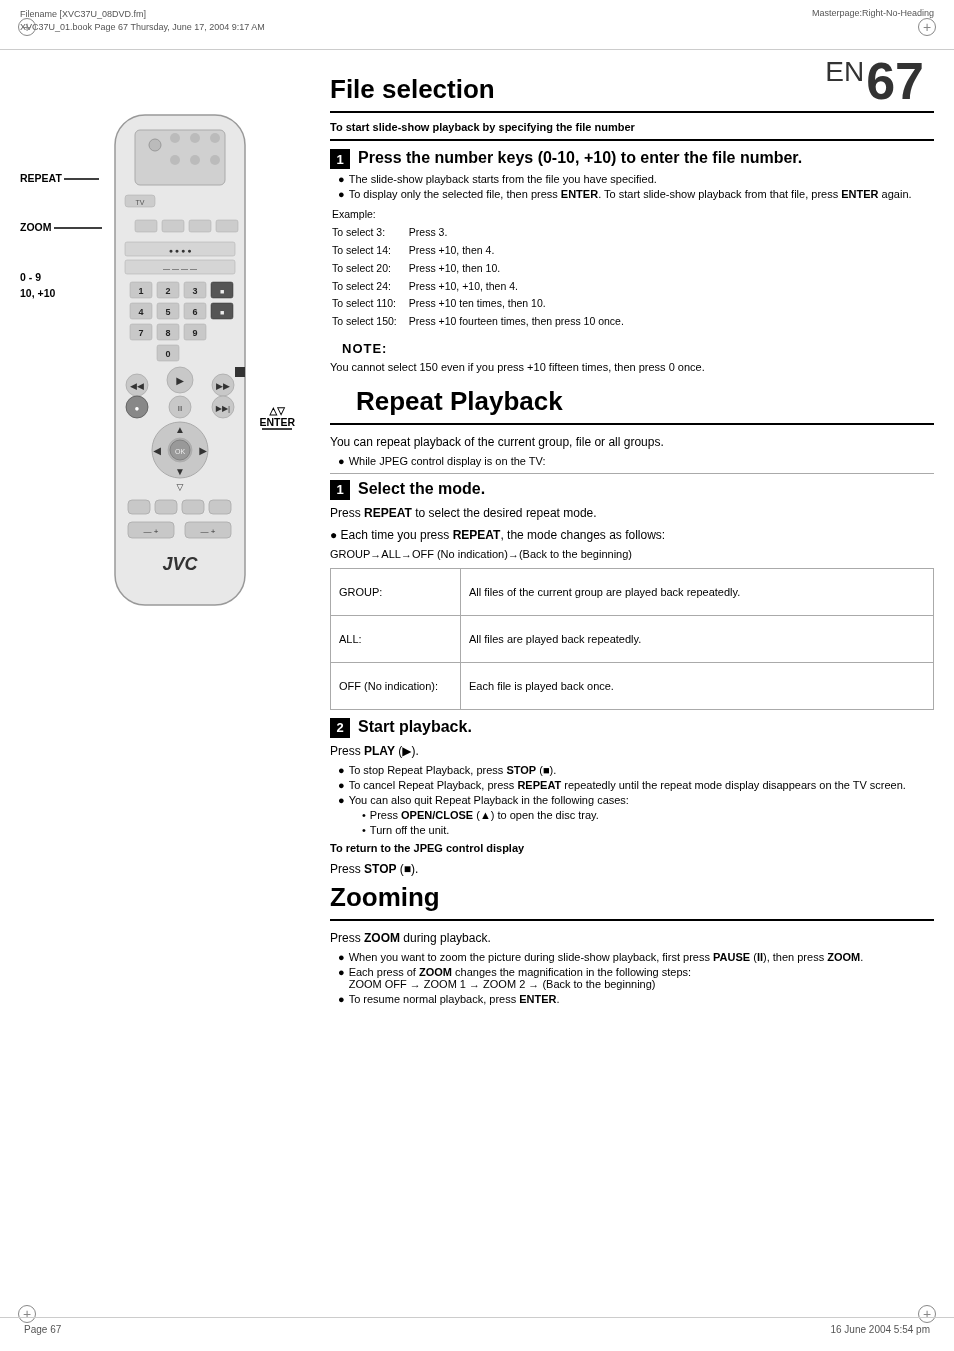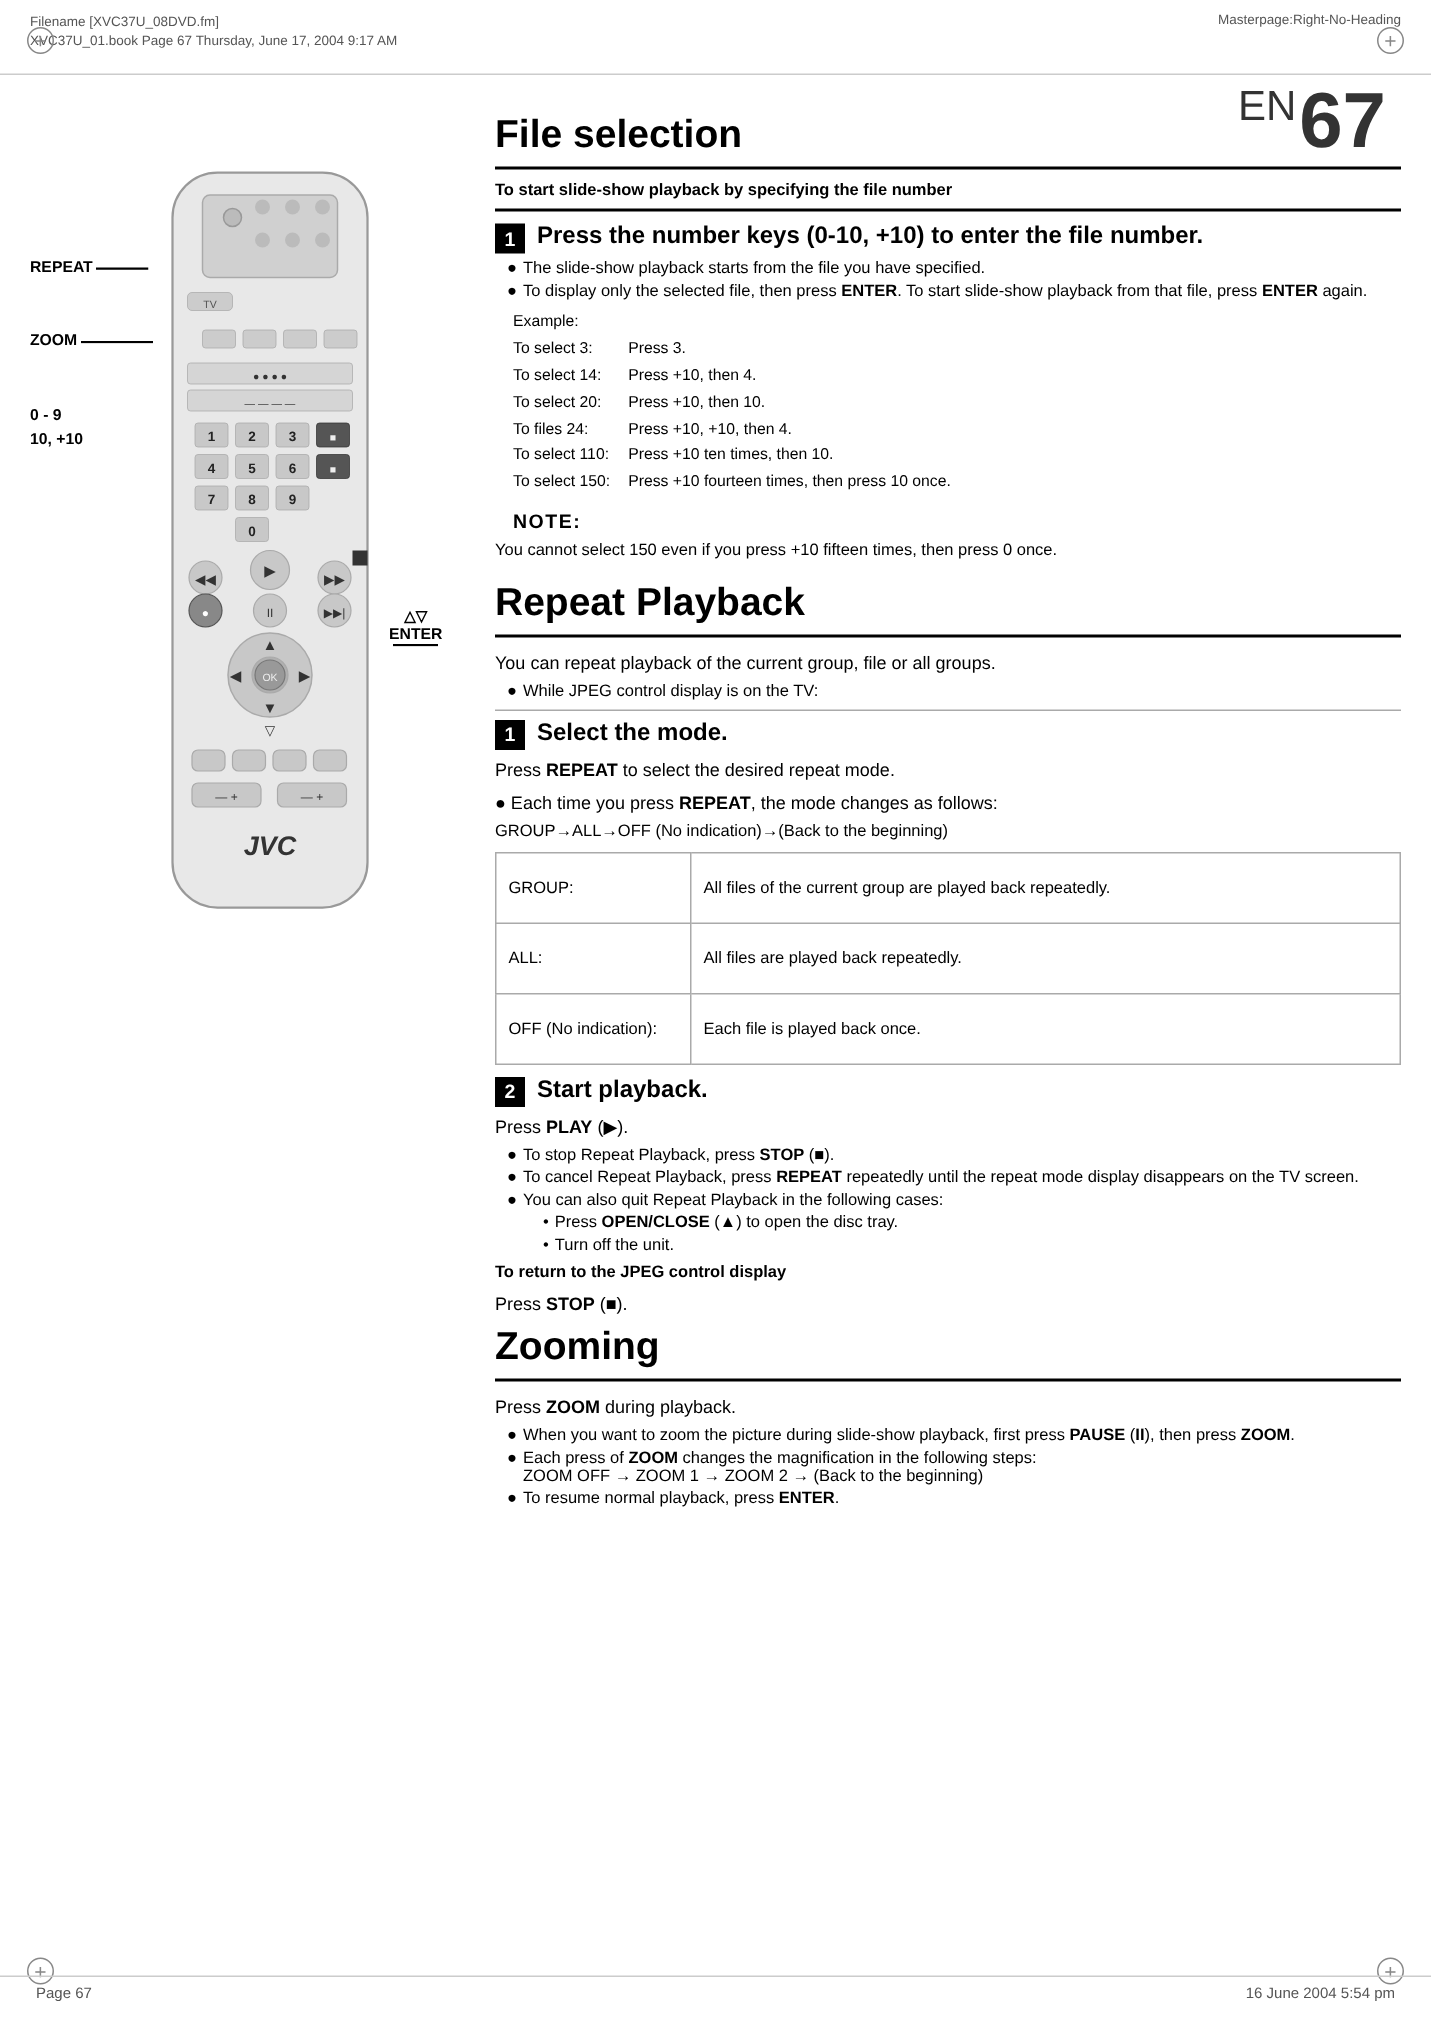--- a/index.html
+++ b/index.html
@@ -141,21 +141,21 @@
     }
     .bullet-dot {
       margin-right: 4px;
       flex-shrink: 0;
     }
 
     
     .example-block {
       font-size: 10.5px;
       color: #000;
-      margin: 6px 12px;
+      margin: 6px 2px;
       line-height: 1.7;
     }
     .example-block table {
       border-collapse: collapse;
     }
     .example-block td {
       padding: 0 12px 0 0;
       vertical-align: top;
       white-space: nowrap;
     }
@@ -424,41 +424,41 @@
         </tr>
         <tr>
           <td>To select 14:</td>
           <td>Press +10, then 4.</td>
         </tr>
         <tr>
           <td>To select 20:</td>
           <td>Press +10, then 10.</td>
         </tr>
         <tr>
-          <td>To files 24:</td>
+          <td>To select 24:</td>
           <td>Press +10, +10, then 4.</td>
         </tr>
         <tr>
           <td>To select 110:</td>
           <td>Press +10 ten times, then 10.</td>
         </tr>
         <tr>
           <td>To select 150:</td>
           <td>Press +10 fourteen times, then press 10 once.</td>
         </tr>
       </tbody>
         </table>
     </div>
 
     <div class="note-block">
       <span class="note-title">NOTE:</span><br>
       <span class="note-text">You cannot select 150 even if you press +10 fifteen times, then press 0 once.</span>
     </div>
 
-    <h1 class="section-title" style="margin-top:10px;">Repeat Playback</h1>
+    <h1 class="section-title" style="margin-top:10px;margin-left:26px;">Repeat Playback</h1>
     <hr class="divider">
 
     <p class="body-text">You can repeat playback of the current group, file or all groups.</p>
     <div class="bullet-item">
       <span class="bullet-dot">●</span>
       <span>While JPEG control display is on the TV:</span>
     </div>
 
     <hr class="divider-thin">
 

